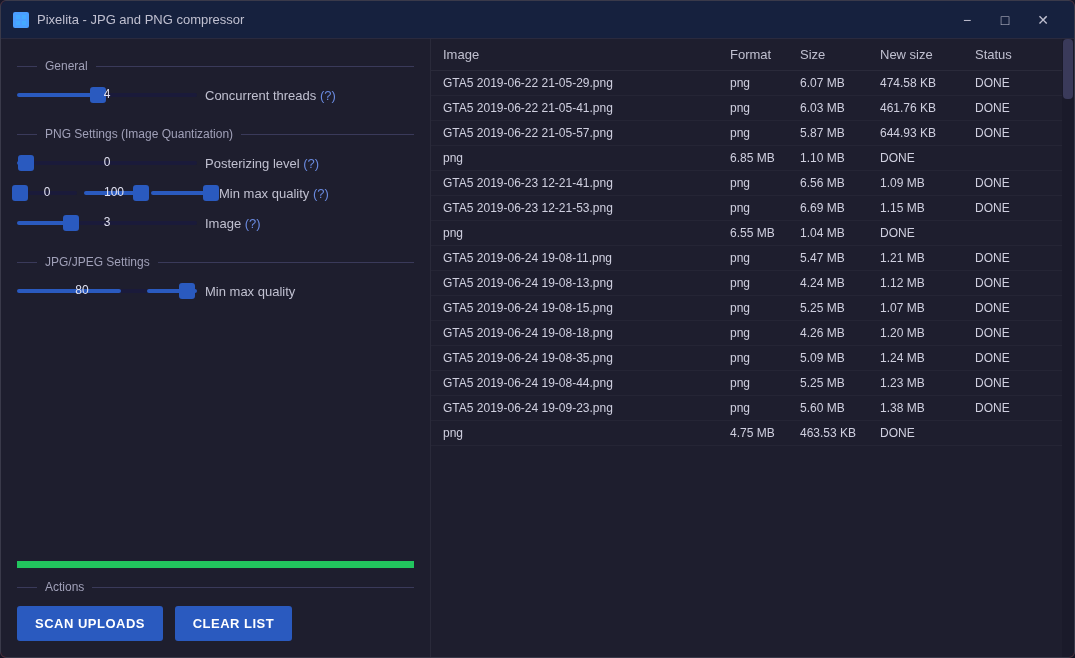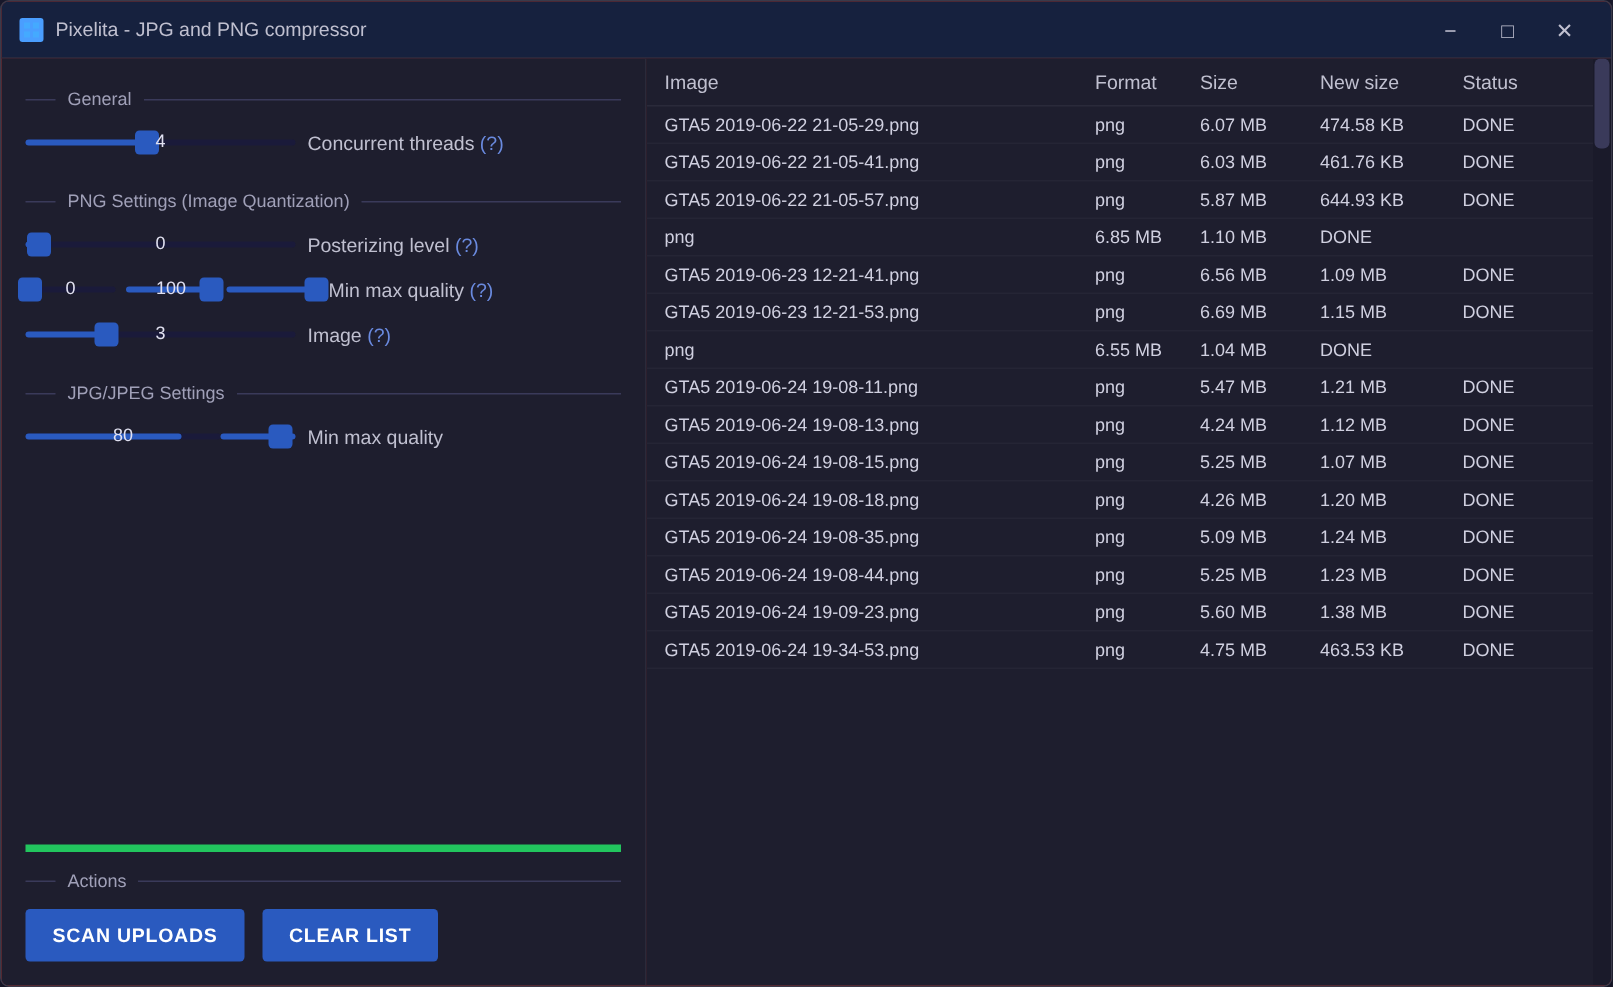--- a/index.html
+++ b/index.html
@@ -107,21 +107,21 @@
       align-items: center;
       margin-bottom: 10px;
       gap: 8px;
     }
     .setting-label {
       color: #c0c0d0;
       font-size: 13px;
     }
     .actions-section {
       margin-top: auto;
-      border-top: 5px solid #22c55e;
+      border-top: 7px solid #22c55e;
       padding-top: 12px;
     }
     .actions-header {
       display: flex;
       align-items: center;
       margin-bottom: 12px;
     }
     .action-btn {
       padding: 10px 18px;
       border: none;
@@ -446,21 +446,20 @@
       <div class="table-cell status-done">DONE</div>
     </div>
           <div class="table-row">
       <div class="table-cell">GTA5 2019-06-24 19-09-23.png</div>
       <div class="table-cell">png</div>
       <div class="table-cell">5.60 MB</div>
       <div class="table-cell">1.38 MB</div>
       <div class="table-cell status-done">DONE</div>
     </div>
           <div class="table-row">
-      <div class="table-cell">GTA5 2019-06-24 19-34-53.png</div>
       <div class="table-cell">png</div>
       <div class="table-cell">4.75 MB</div>
       <div class="table-cell">463.53 KB</div>
       <div class="table-cell status-done">DONE</div>
     </div>
         </div>
     </div>
 
     <div style="width:12px; background:#1a1a2a; flex-shrink:0; position:relative;">
       <div style="position:absolute; top:0; left:1px; right:1px; height:60px; background:#3a3a5a; border-radius:4px;"></div>

